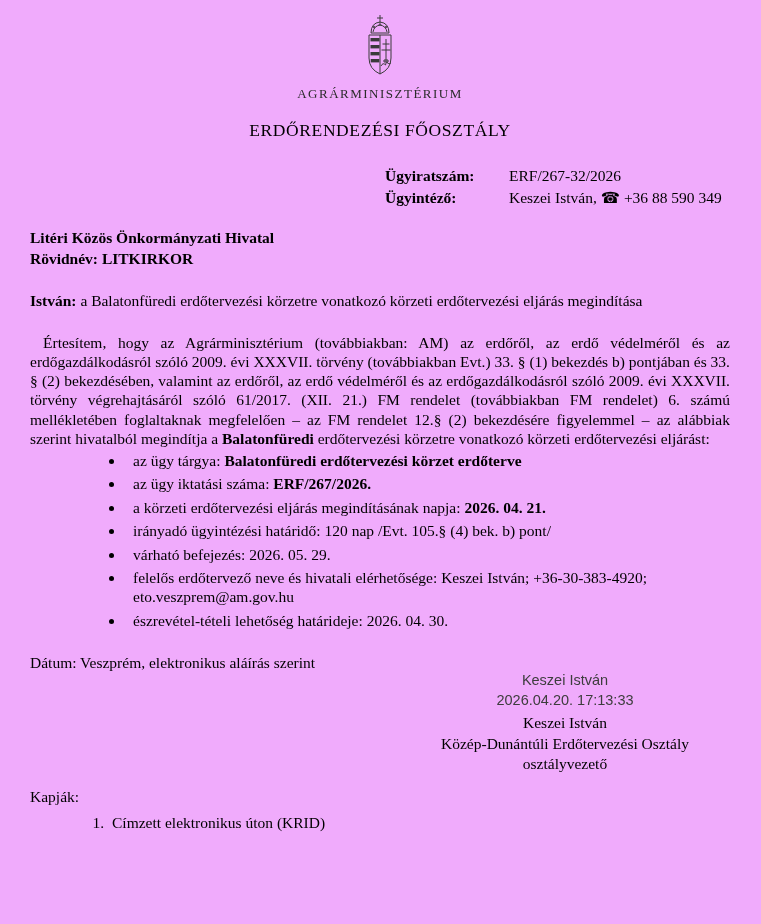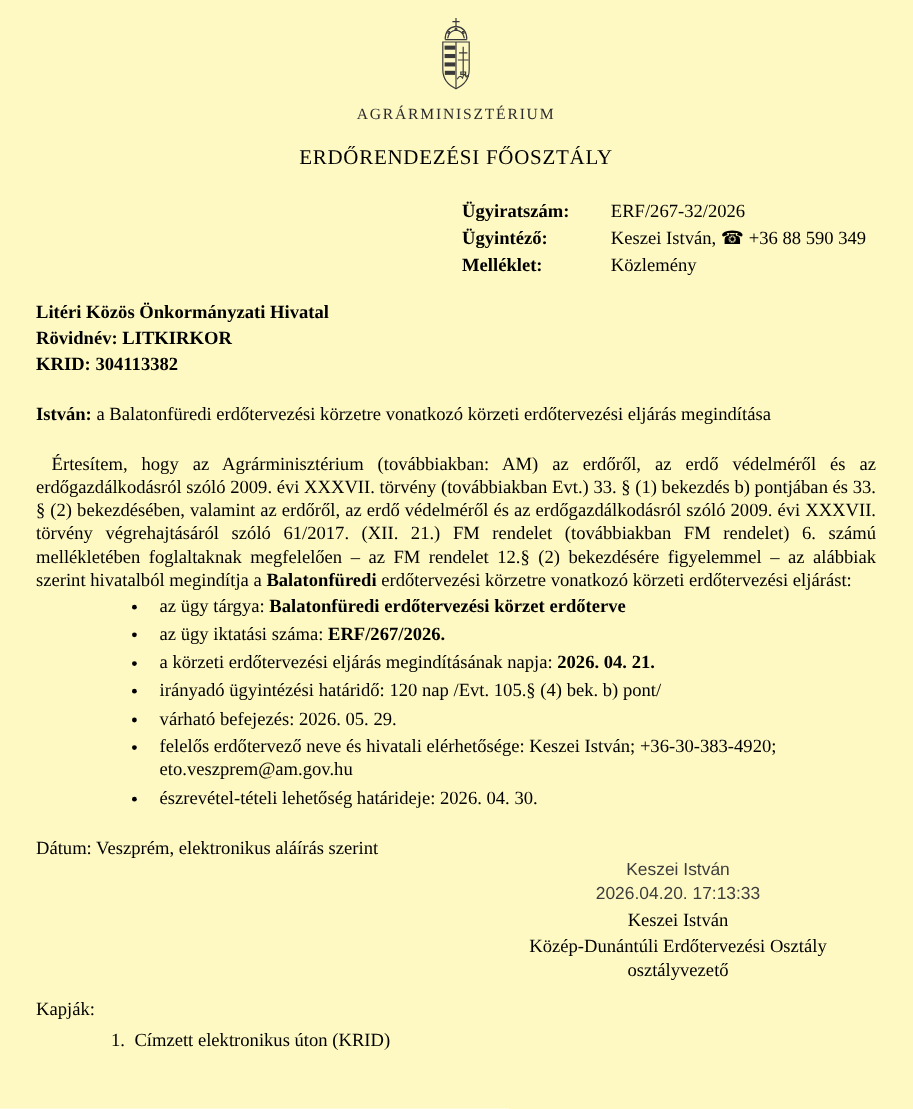--- a/index.html
+++ b/index.html
@@ -5,21 +5,21 @@
   html, body {
     margin: 0;
     padding: 0;
     background: #ffffff;
   }
   .page {
     position: relative;
     width: 761px;
     height: 924px;
     margin: 0 auto;
-    background: #fef9c3;
+    background: #f0abfc;
     color: #000000;
     font-family: "Liberation Serif", serif;
     font-size: 15.5px;
     line-height: 1.25;
     overflow: hidden;
     box-sizing: border-box;
     padding: 14px 31px 0 30px;
   }
   
   .letterhead {
@@ -169,30 +169,25 @@
 
   <div class="ref-block">
     <div class="ref-row">
       <span class="ref-label">Ügyiratszám:</span>
       <span class="ref-value"><span>ERF/267-32/2026</span></span>
     </div>
     <div class="ref-row">
       <span class="ref-label">Ügyintéző:</span>
       <span class="ref-value"><span>Keszei István, </span><span>☎</span><span> +36 88 590 349</span></span>
     </div>
-    <div class="ref-row">
-      <span class="ref-label">Melléklet:</span>
-      <span class="ref-value"><span>Közlemény</span></span>
-    </div>
   </div>
 
   <div class="addressee">
     <div>Litéri Közös Önkormányzati Hivatal</div>
     <div>Rövidnév: LITKIRKOR</div>
-    <div>KRID: 304113382</div>
   </div>
 
   <div class="subject"><span style="font-weight: bold;">István:</span><span> a Balatonfüredi erdőtervezési körzetre vonatkozó körzeti erdőtervezési eljárás megindítása</span></div>
 
 
   <div class="body-paragraph"><span>Értesítem, hogy az Agrárminisztérium (továbbiakban: AM) az erdőről, az erdő védelméről és az erdőgazdálkodásról szóló 2009. évi XXXVII. törvény (továbbiakban Evt.) 33. § (1) bekezdés b) pontjában és 33. § (2) bekezdésében, valamint az erdőről, az erdő védelméről és az erdőgazdálkodásról szóló 2009. évi XXXVII. törvény végrehajtásáról szóló 61/2017. (XII. 21.) FM rendelet (továbbiakban FM rendelet) 6. számú mellékletében foglaltaknak megfelelően – az FM rendelet 12.§ (2) bekezdésére figyelemmel – az alábbiak szerint hivatalból megindítja a </span><span style="font-weight: bold;">Balatonfüredi</span><span> erdőtervezési körzetre vonatkozó körzeti erdőtervezési eljárást:</span></div>
 
   <ul class="bullet-list">
     <li><span>az ügy tárgya: </span><span style="font-weight: bold;">Balatonfüredi erdőtervezési körzet erdőterve</span></li>
     <li><span>az ügy iktatási száma: </span><span style="font-weight: bold;">ERF/267/2026.</span></li>

